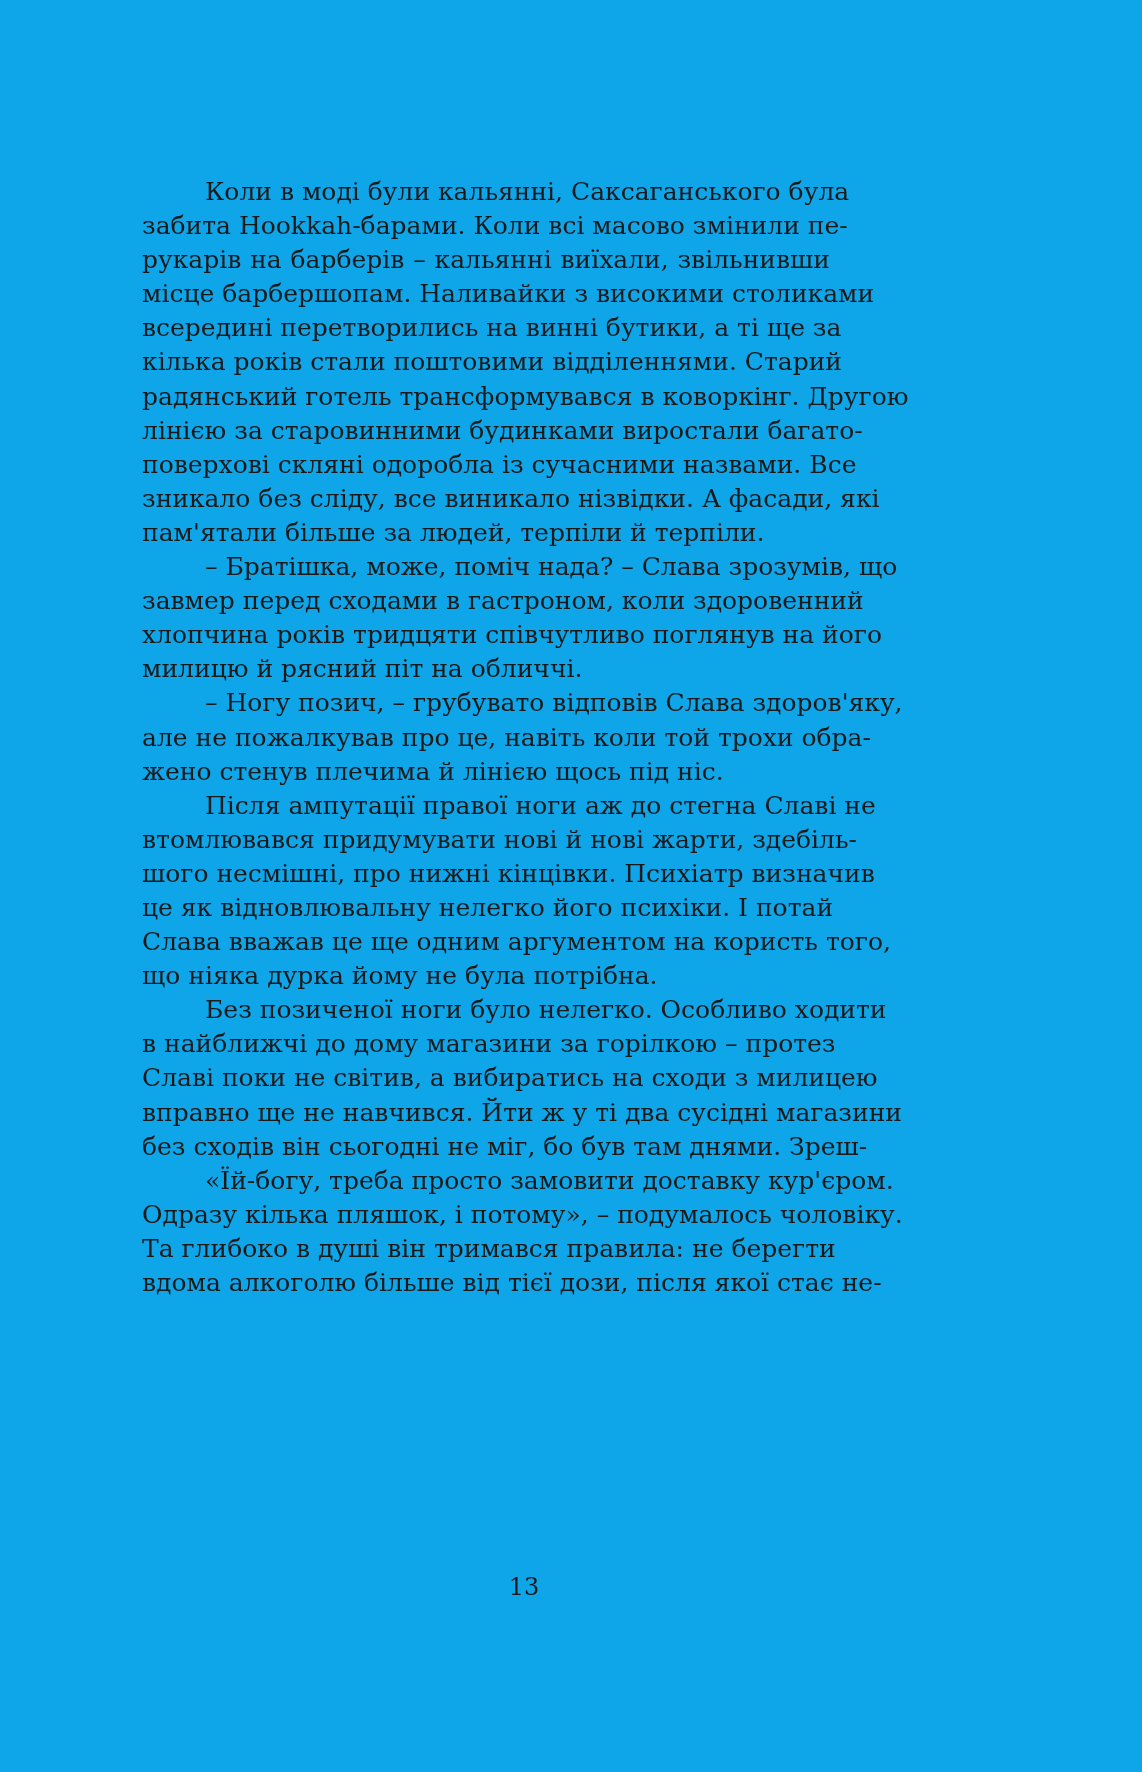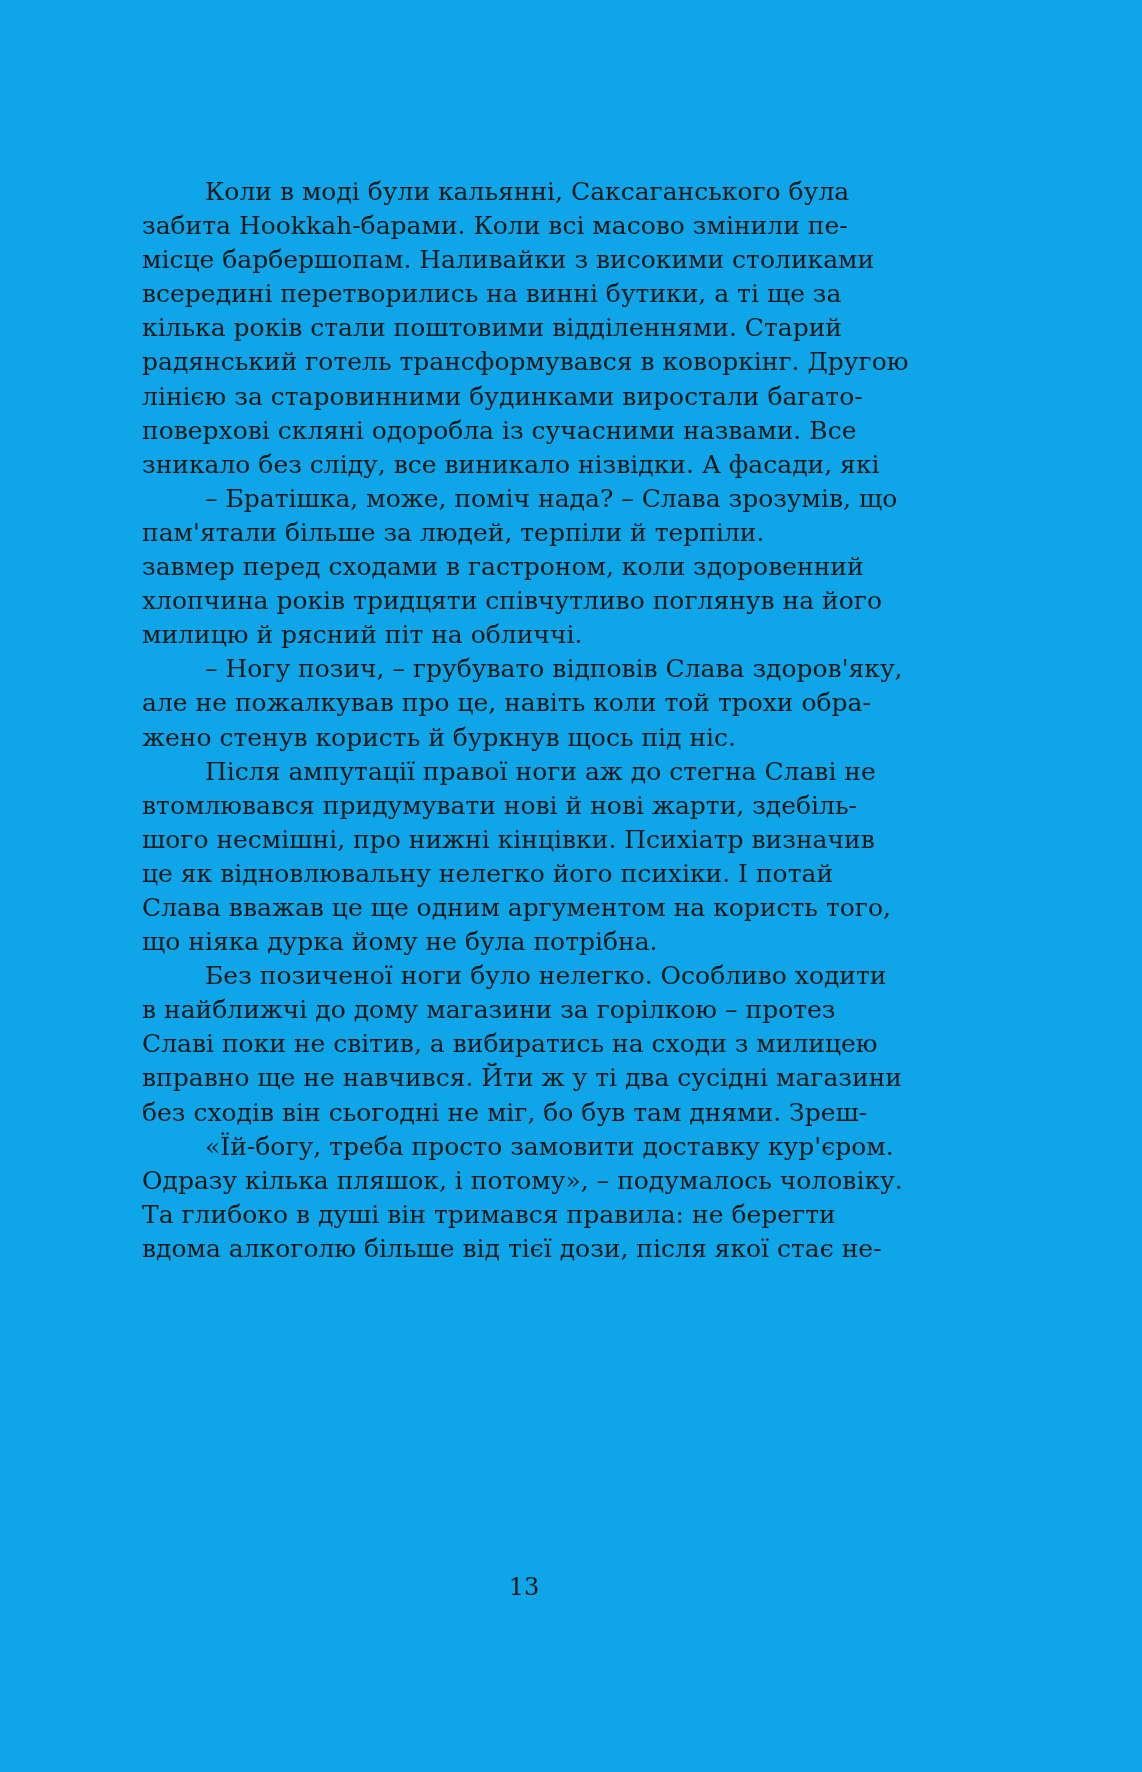--- a/index.html
+++ b/index.html
@@ -40,37 +40,38 @@
   }
 </style>
 </head>
 <body>
 
 <div class="page">
   <div class="text-block">
 
     <span class="line indent">Коли в моді були кальянні, Саксаганського була</span>
     <span class="line">забита Hookkah-барами. Коли всі масово змінили пе-</span>
+    <span class="line">рукарів на барберів – кальянні виїхали, звільнивши</span>
     <span class="line">місце барбершопам. Наливайки з високими столиками</span>
     <span class="line">всередині перетворились на винні бутики, а ті ще за</span>
     <span class="line">кілька років стали поштовими відділеннями. Старий</span>
     <span class="line">радянський готель трансформувався в коворкінг. Другою</span>
     <span class="line">лінією за старовинними будинками виростали багато-</span>
     <span class="line">поверхові скляні одоробла із сучасними назвами. Все</span>
     <span class="line">зникало без сліду, все виникало нізвідки. А фасади, які</span>
+    <span class="line last">пам'ятали більше за людей, терпіли й терпіли.</span>
+
     <span class="line indent">– Братішка, може, поміч нада? – Слава зрозумів, що</span>
-
-    <span class="line last">пам'ятали більше за людей, терпіли й терпіли.</span>
     <span class="line">завмер перед сходами в гастроном, коли здоровенний</span>
     <span class="line">хлопчина років тридцяти співчутливо поглянув на його</span>
     <span class="line last">милицю й рясний піт на обличчі.</span>
 
     <span class="line indent">– Ногу позич, – грубувато відповів Слава здоров'яку,</span>
     <span class="line">але не пожалкував про це, навіть коли той трохи обра-</span>
-    <span class="line last">жено стенув користь й буркнув щось під ніс.</span>
+    <span class="line last">жено стенув плечима й лінією щось під ніс.</span>
 
     <span class="line indent">Після ампутації правої ноги аж до стегна Славі не</span>
     <span class="line">втомлювався придумувати нові й нові жарти, здебіль-</span>
     <span class="line">шого несмішні, про нижні кінцівки. Психіатр визначив</span>
     <span class="line">це як відновлювальну нелегко його психіки. І потай</span>
     <span class="line">Слава вважав це ще одним аргументом на користь того,</span>
     <span class="line last">що ніяка дурка йому не була потрібна.</span>
 
     <span class="line indent">Без позиченої ноги було нелегко. Особливо ходити</span>
     <span class="line">в найближчі до дому магазини за горілкою – протез</span>

